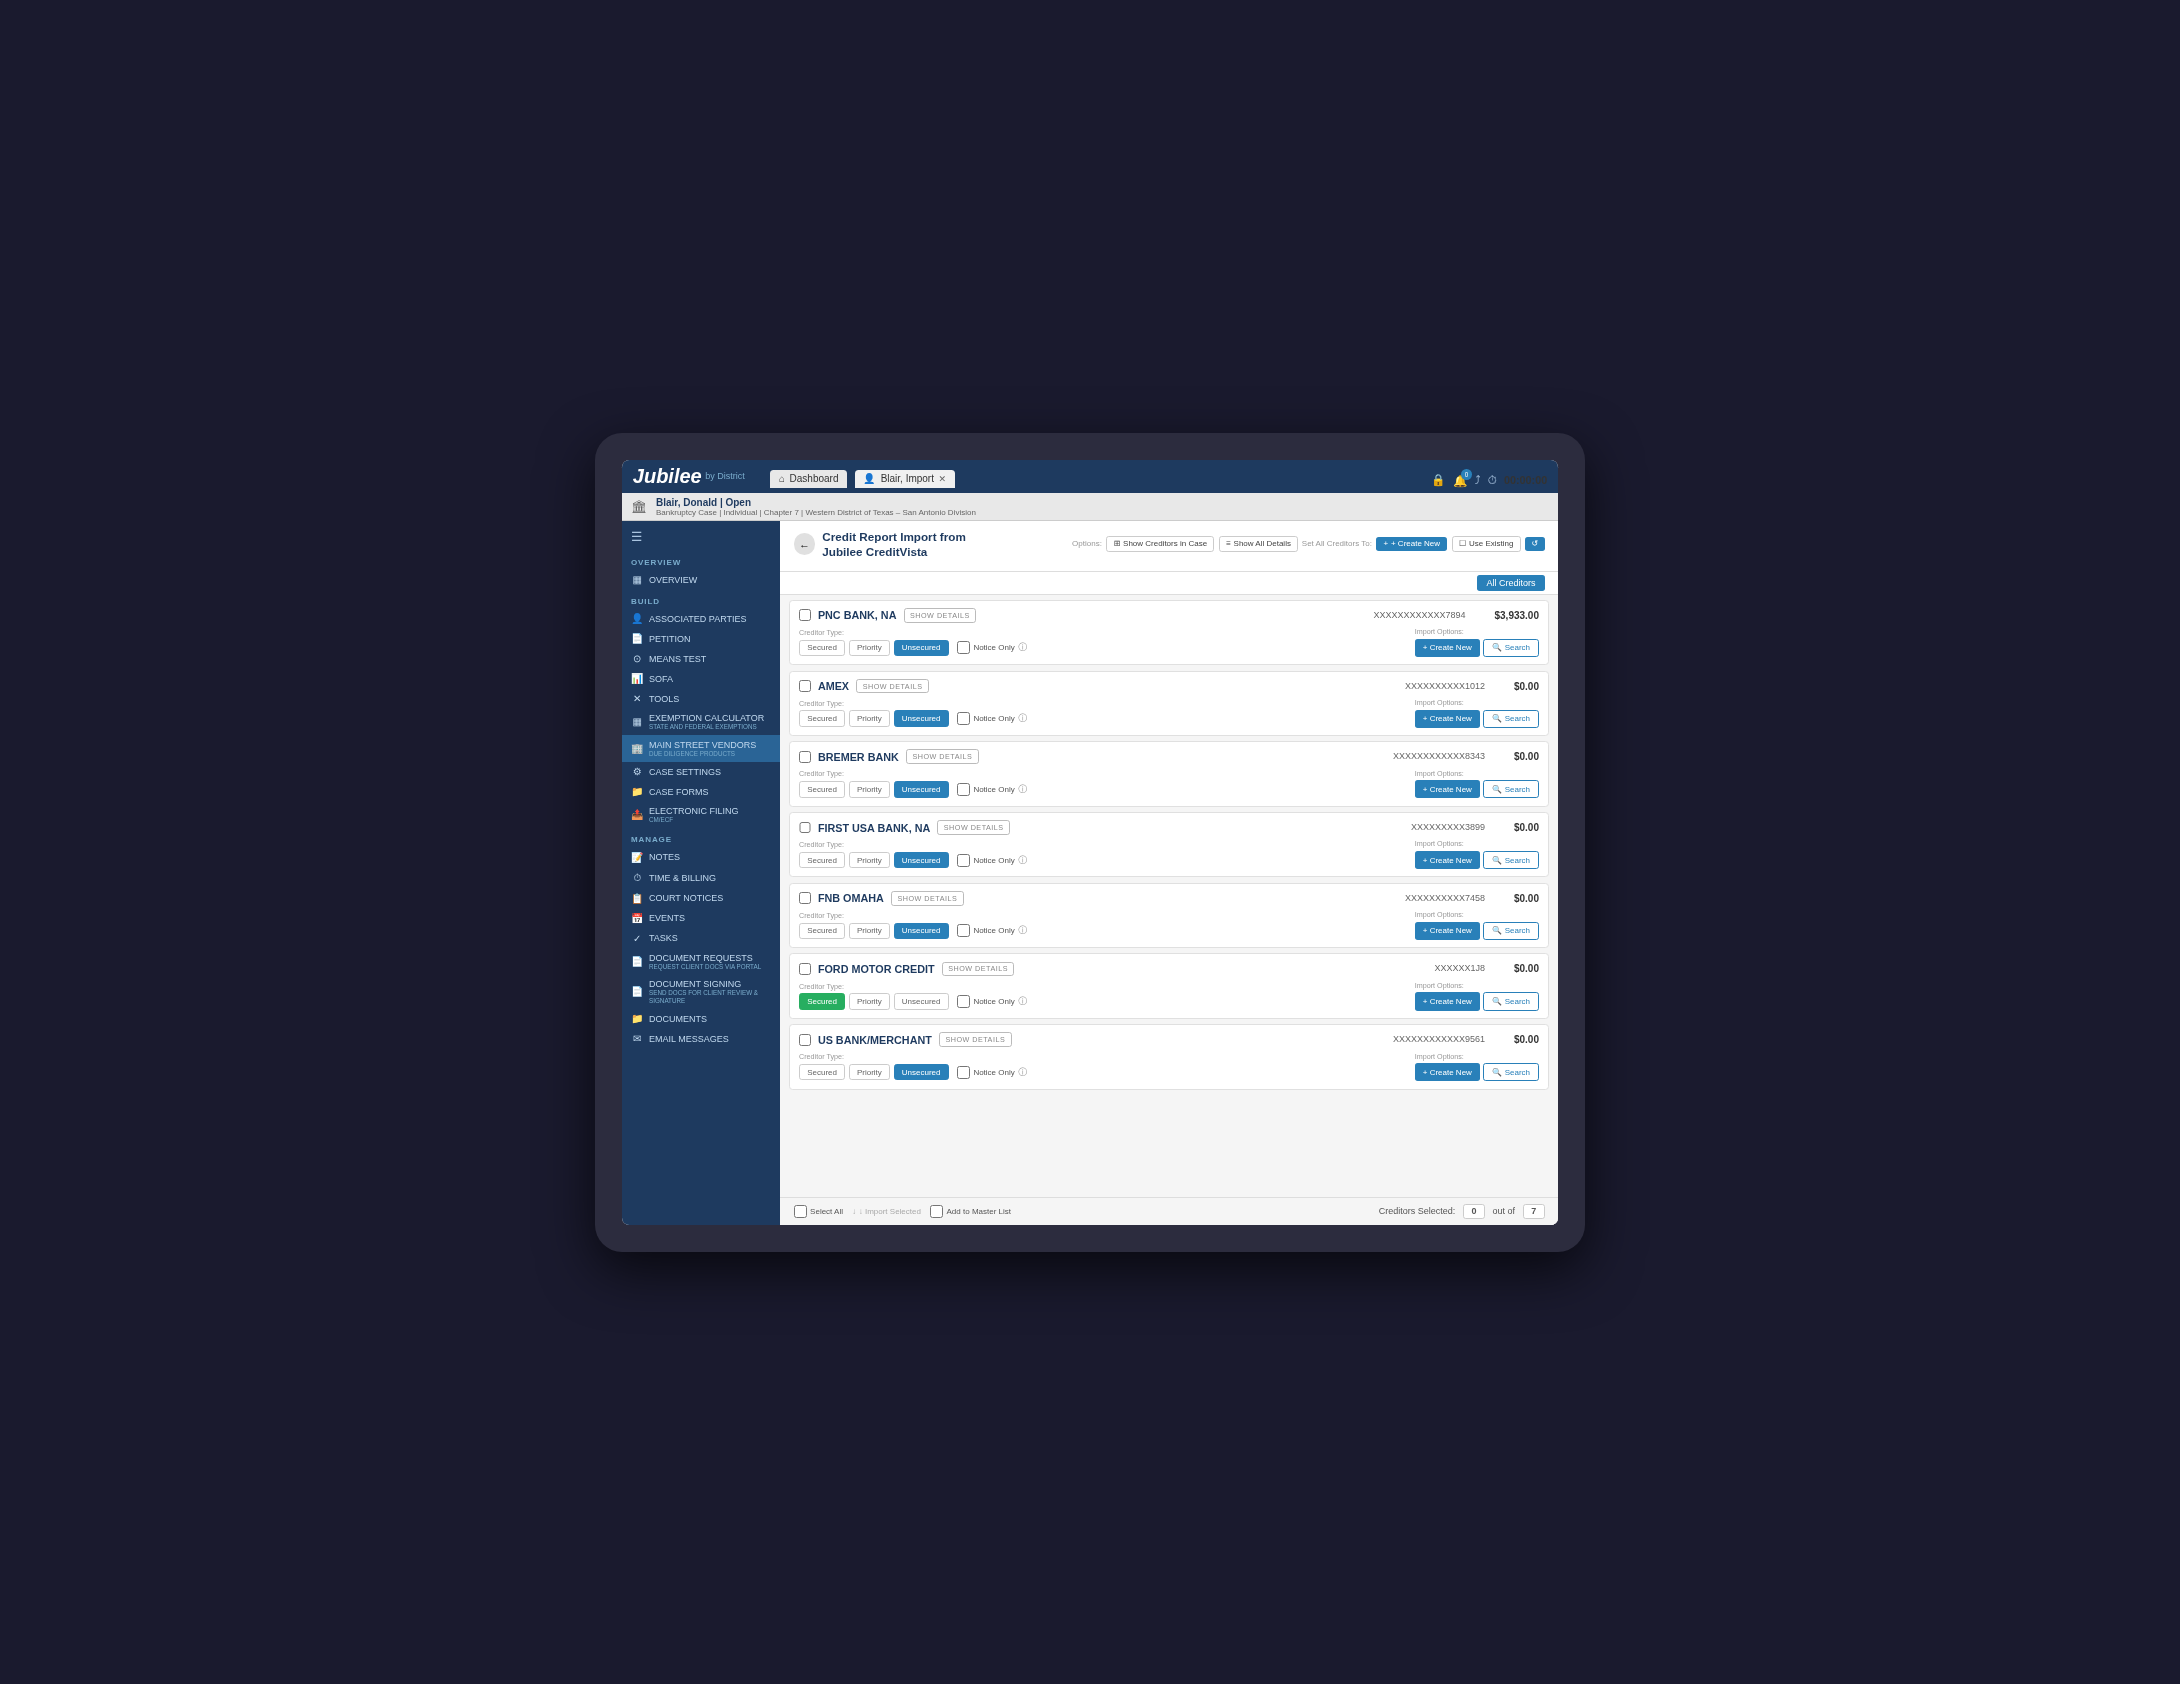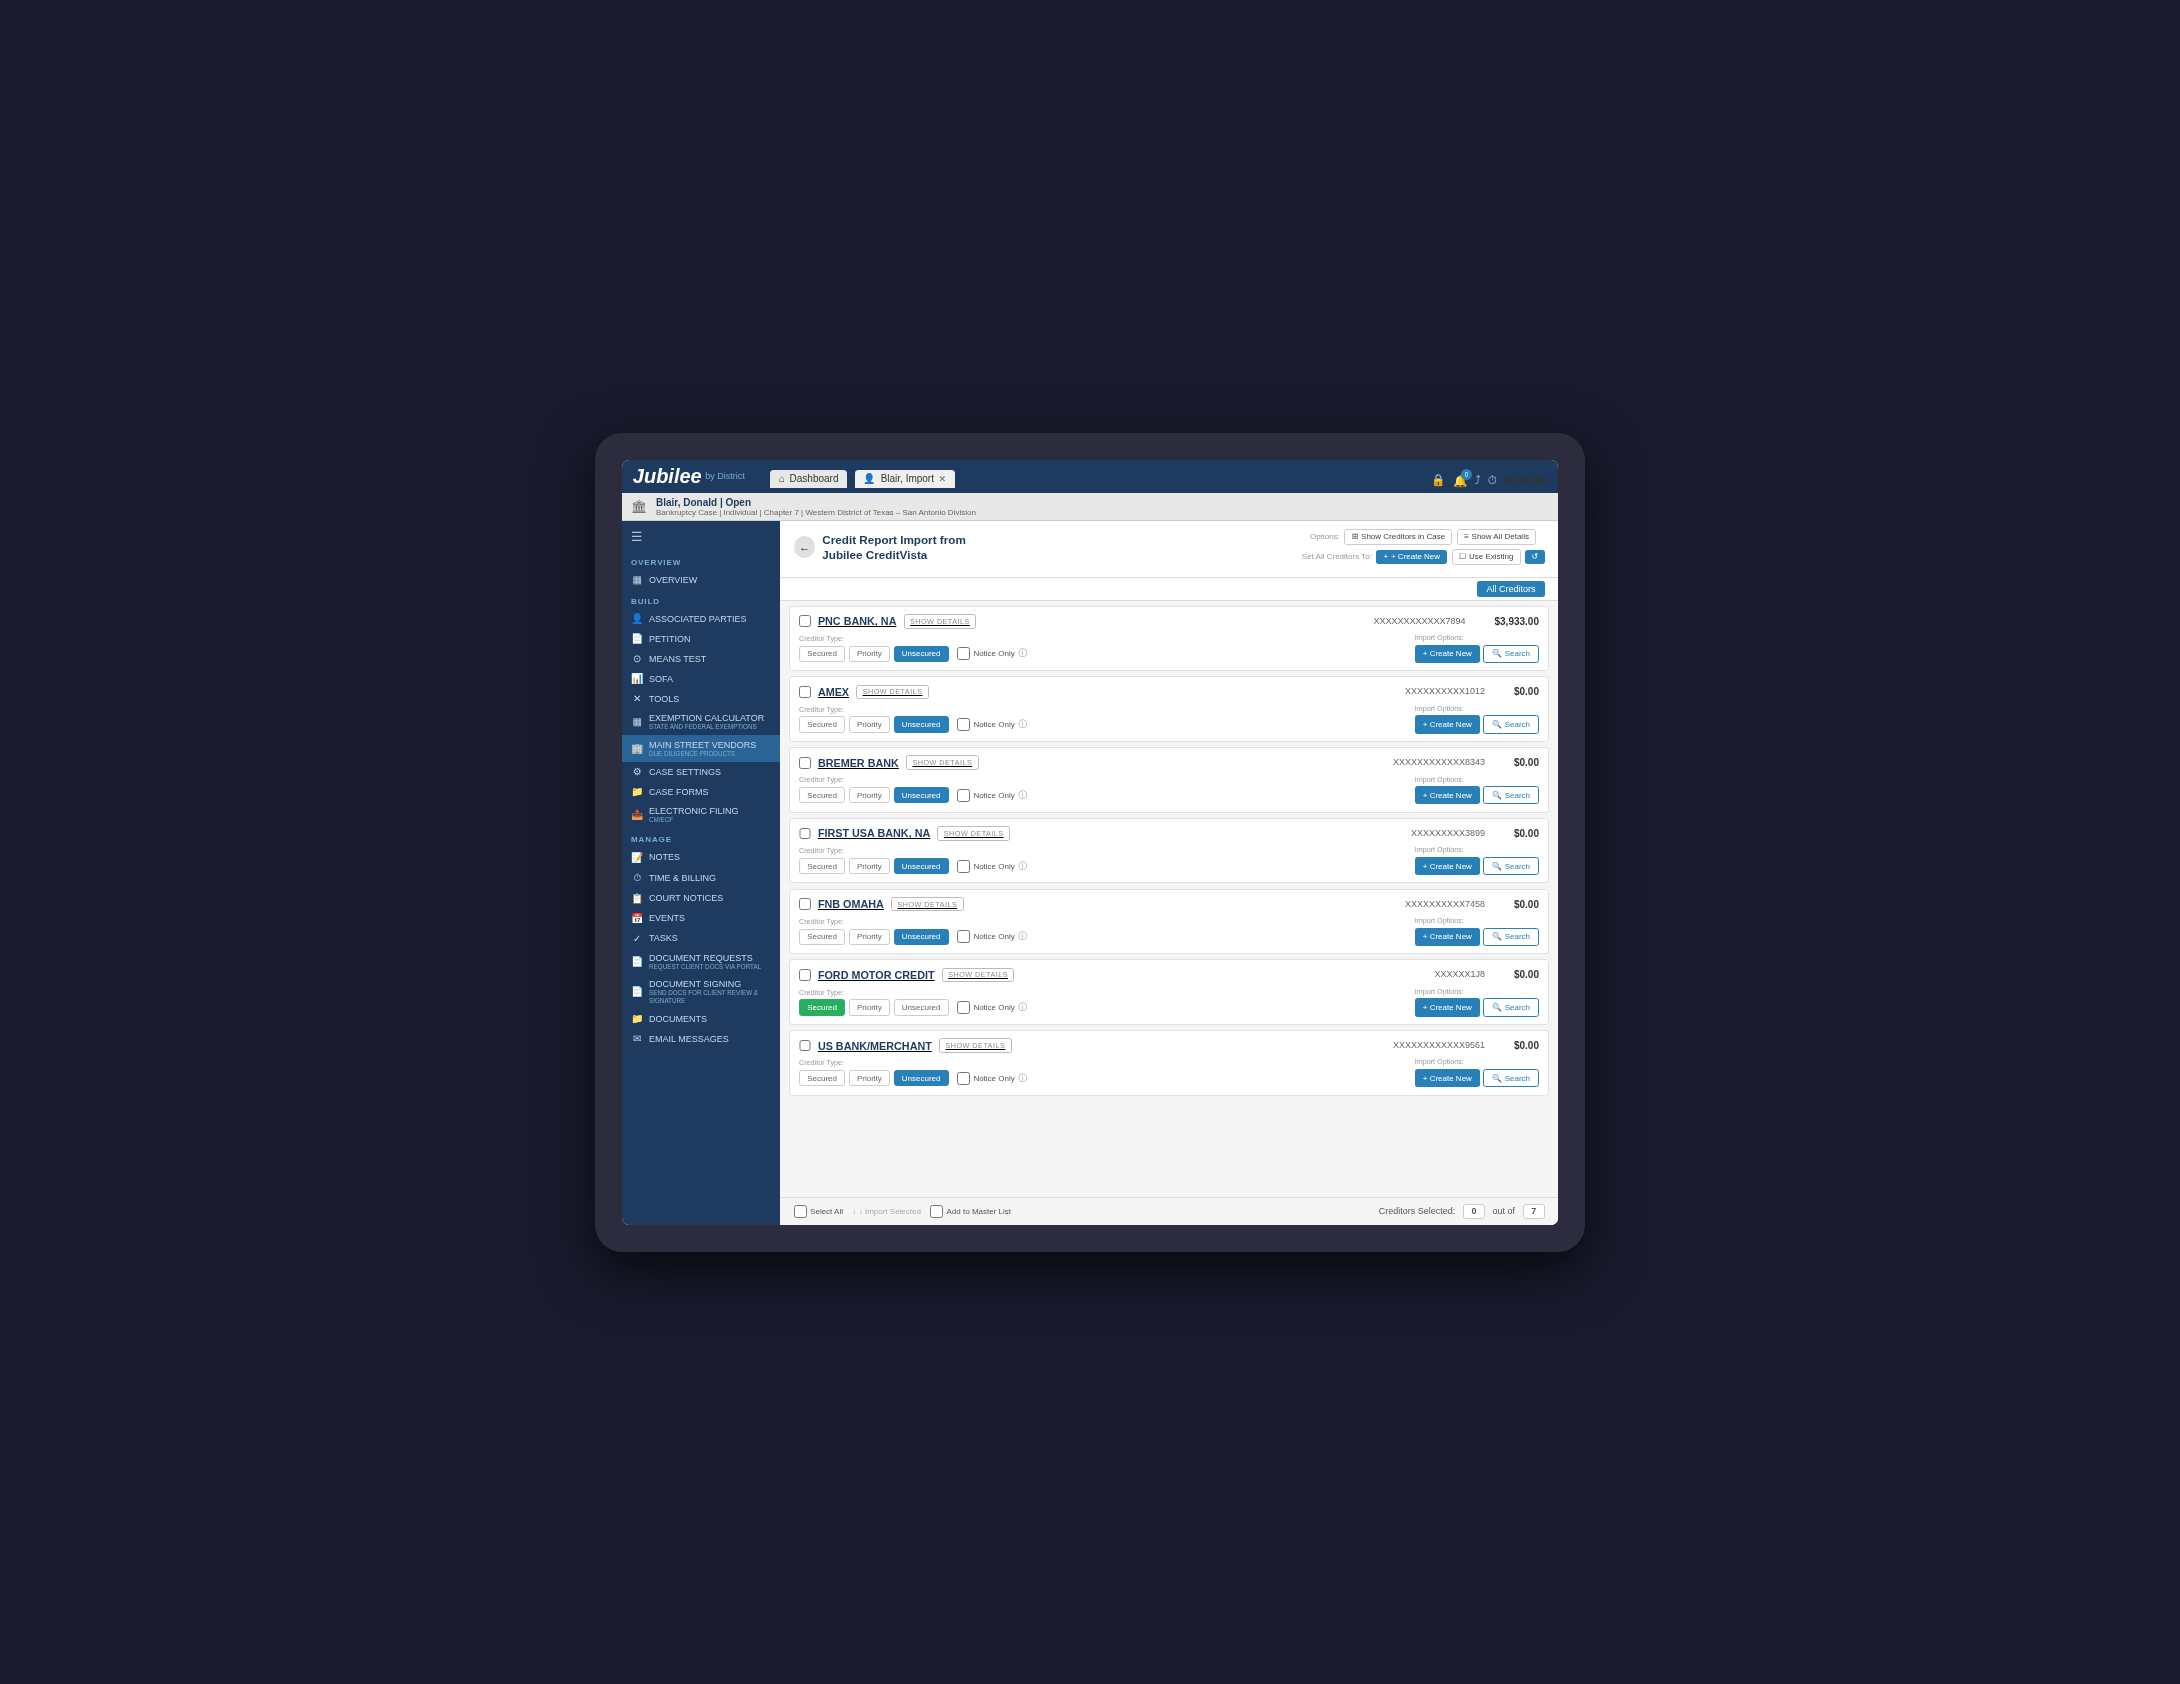--- a/index.html
+++ b/index.html
@@ -255,21 +255,20 @@
     .creditor-header {
       display: flex;
       align-items: center;
       justify-content: space-between;
       margin-bottom: 4.5px;
     }
     .creditor-left {
       display: flex;
       align-items: center;
       gap: 7.2px;
-      text-decoration: underline;
     }
     .creditor-checkbox {
       width: 11.7px;
       height: 11.7px;
       cursor: pointer;
     }
     .creditor-name {
       font-size: 10.8px;
       font-weight: bold;
       color: #1e3a5f;
@@ -581,21 +580,21 @@
 
         <div class="content-header">
           <div class="content-header-top">
             <div class="back-title">
               <button class="back-btn">←</button>
               <div class="page-title">
                 <span>Credit Report Import from</span><br>
                 <span>Jubilee CreditVista</span>
               </div>
             </div>
-            <div style="display:flex;flex-direction:column;align-items:center;gap:3.6px;">
+            <div style="display:flex;flex-direction:row;align-items:flex-start;gap:3.6px;">
               <div style="display:flex;align-items:center;gap:4.5px;">
                 <span class="options-label">Options:</span>
                 <button class="opt-btn">
                   <span>⊞</span>
                   <span>Show Creditors in Case</span>
                 </button>
                 <button class="opt-btn">
                   <span>≡</span>
                   <span>Show All Details</span>
                 </button>

